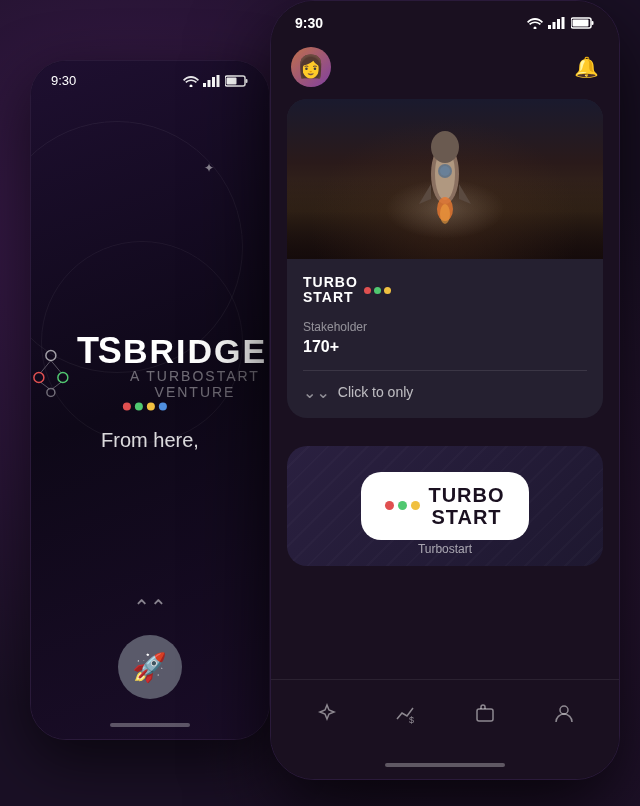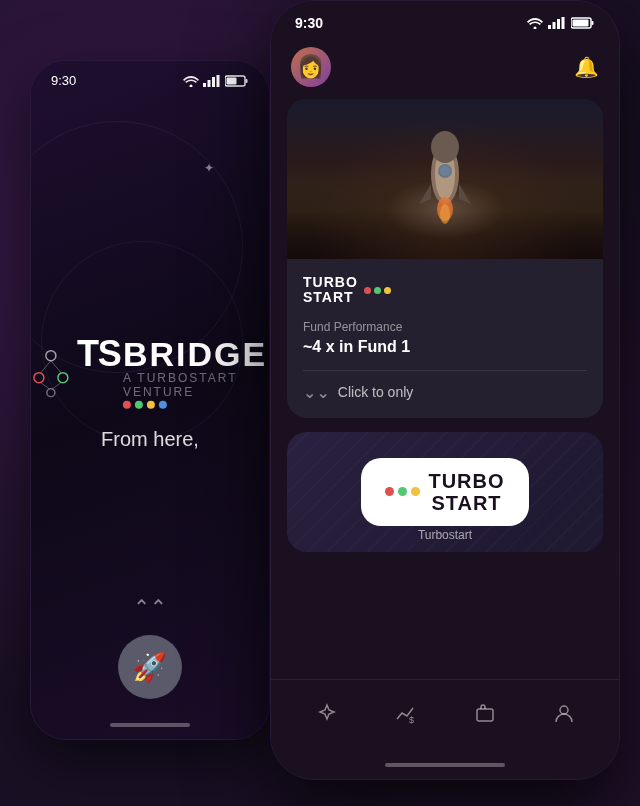--- a/index.html
+++ b/index.html
@@ -141,24 +141,25 @@
 
     .bridge-text {
       font-size: 34px;
       font-weight: 800;
       color: white;
       line-height: 1;
       letter-spacing: 2px;
     }
 
     .venture-text {
-      font-size: 12px;
+      font-size: 14px;
       color: rgba(255,255,255,0.4);
       letter-spacing: 2px;
       text-transform: uppercase;
+      text-align: center;
     }
 
     .logo-dots {
       display: flex;
       gap: 4px;
       margin-top: 2px;
     }
 
     .dot-red { width: 8px; height: 8px; border-radius: 50%; background: #e05050; }
     .dot-green { width: 8px; height: 8px; border-radius: 50%; background: #50c870; }
@@ -283,21 +284,21 @@
       font-weight: 700;
       flex-shrink: 0;
     }
 
     .right-scroll {
       flex: 1;
       overflow: hidden;
       padding: 0 16px;
       display: flex;
       flex-direction: column;
-      gap: 14px;
+      gap: 28px;
     }
 
     
     .invest-card {
       background: #252030;
       border-radius: 20px;
       overflow: hidden;
       flex-shrink: 0;
     }
 
@@ -668,22 +669,22 @@
               </div>
               <div class="turbo-dots">
                 <div class="td-red"></div>
                 <div class="td-green"></div>
                 <div class="td-yellow"></div>
               </div>
             </div>
 
             <div class="card-stats">
               <div class="stat-item">
-                <div class="stat-label">Fund Performance</div>
-                <div class="stat-value">~4 x in Fund 1</div>
+                <div class="stat-label">Stakeholder</div>
+                <div class="stat-value">170+</div>
               </div>
             </div>
 
             <div class="card-divider"></div>
 
             <div class="click-to-view">
               <span class="chevron-down-icon">⌄⌄</span>
               <span>Click to only</span>
             </div>
           </div>

